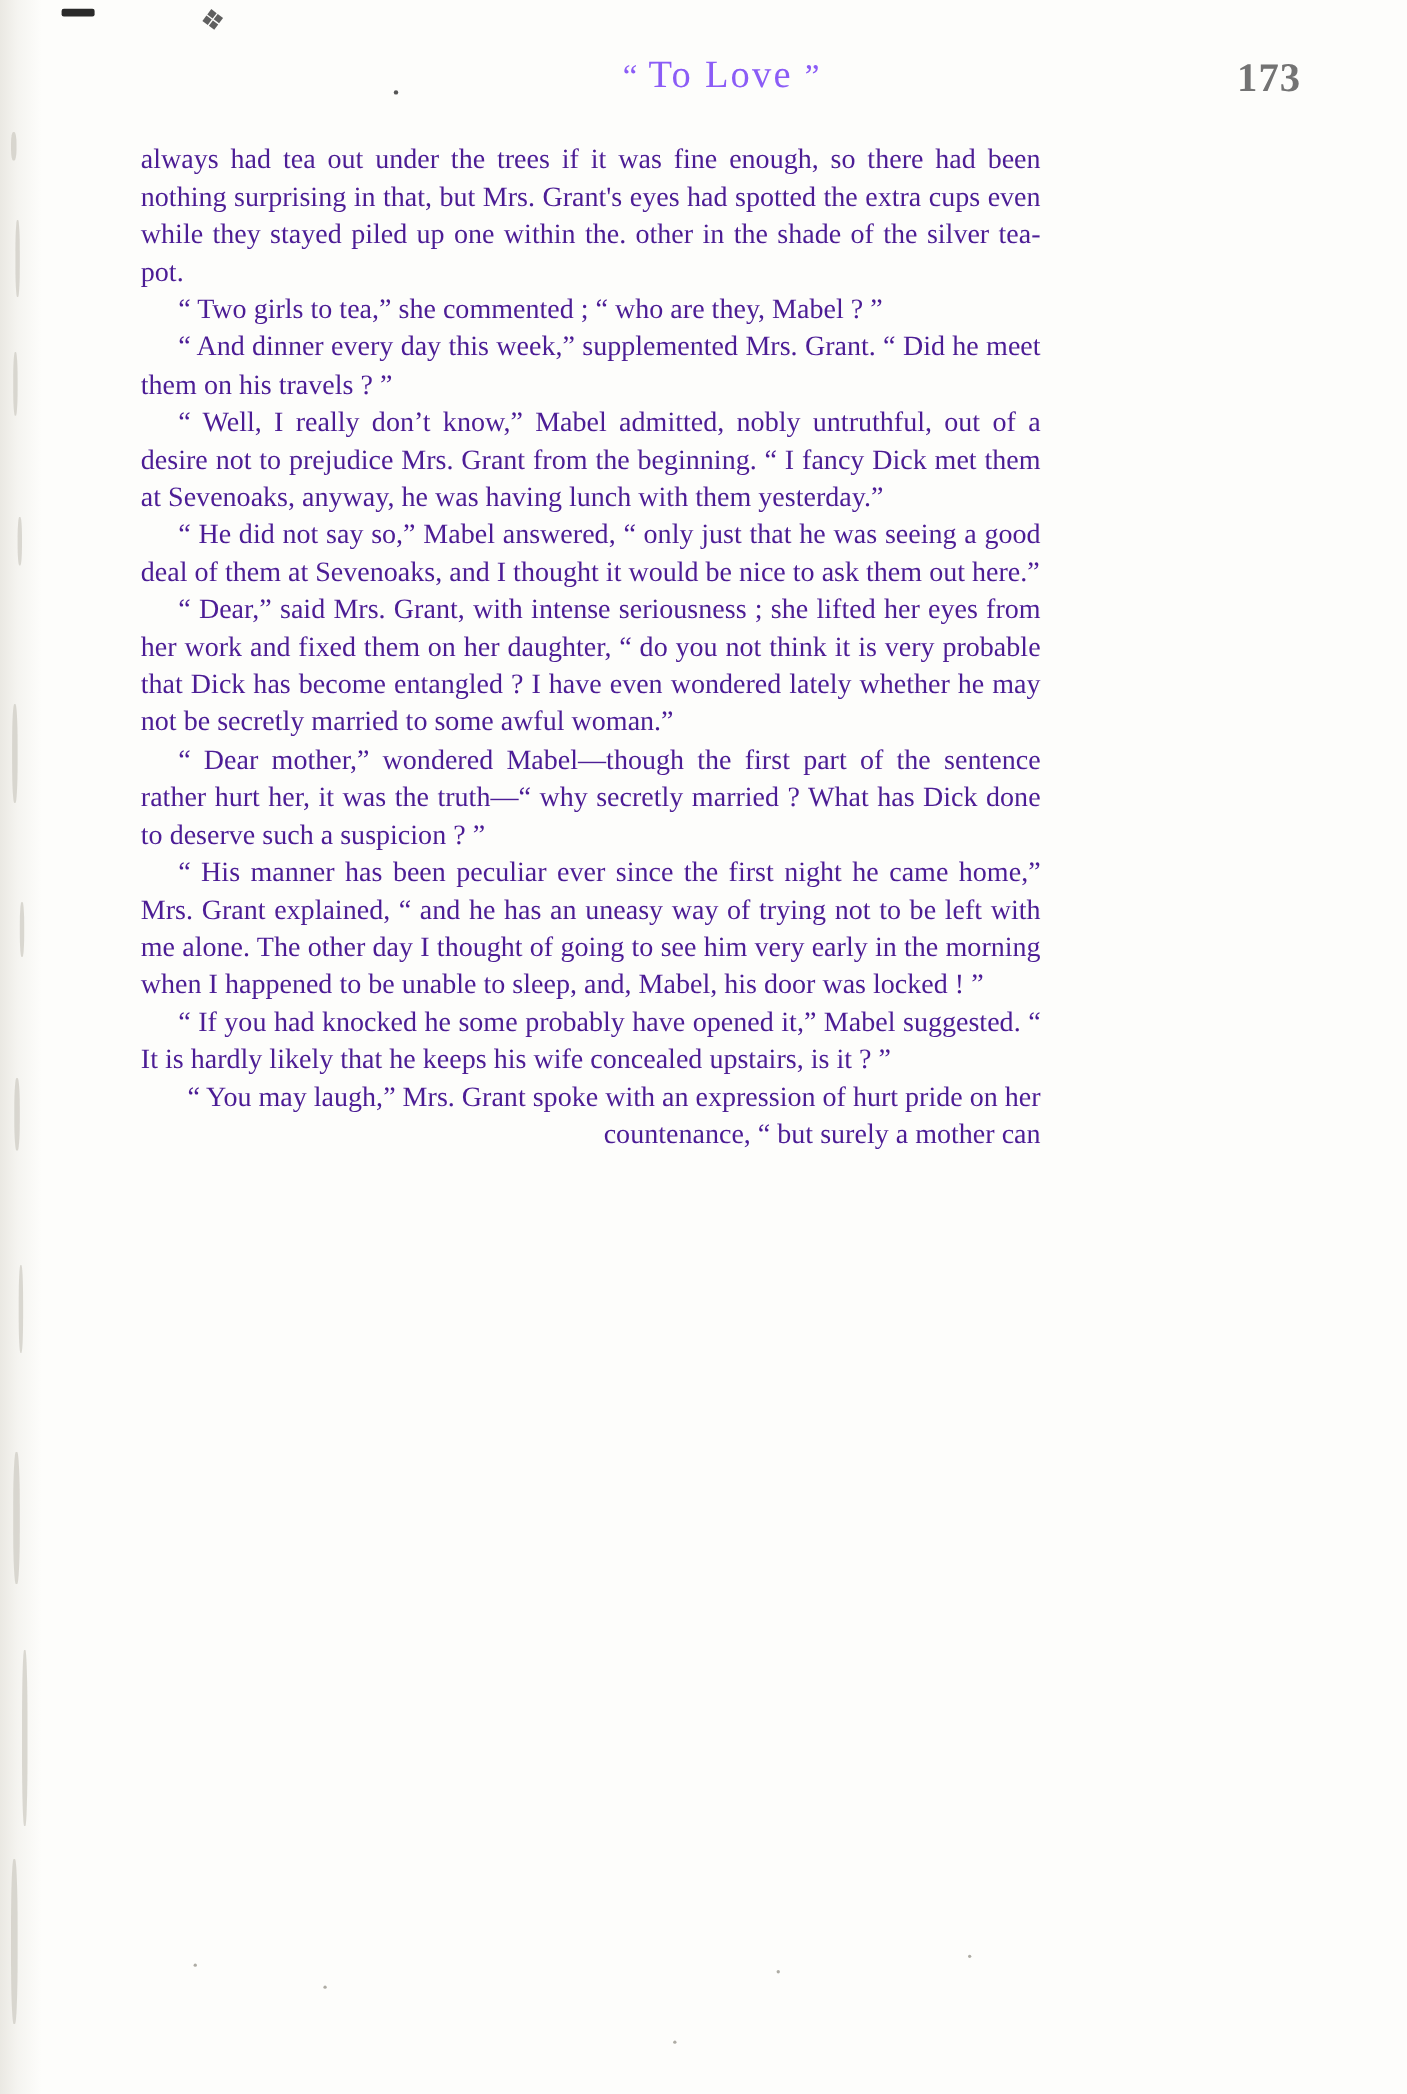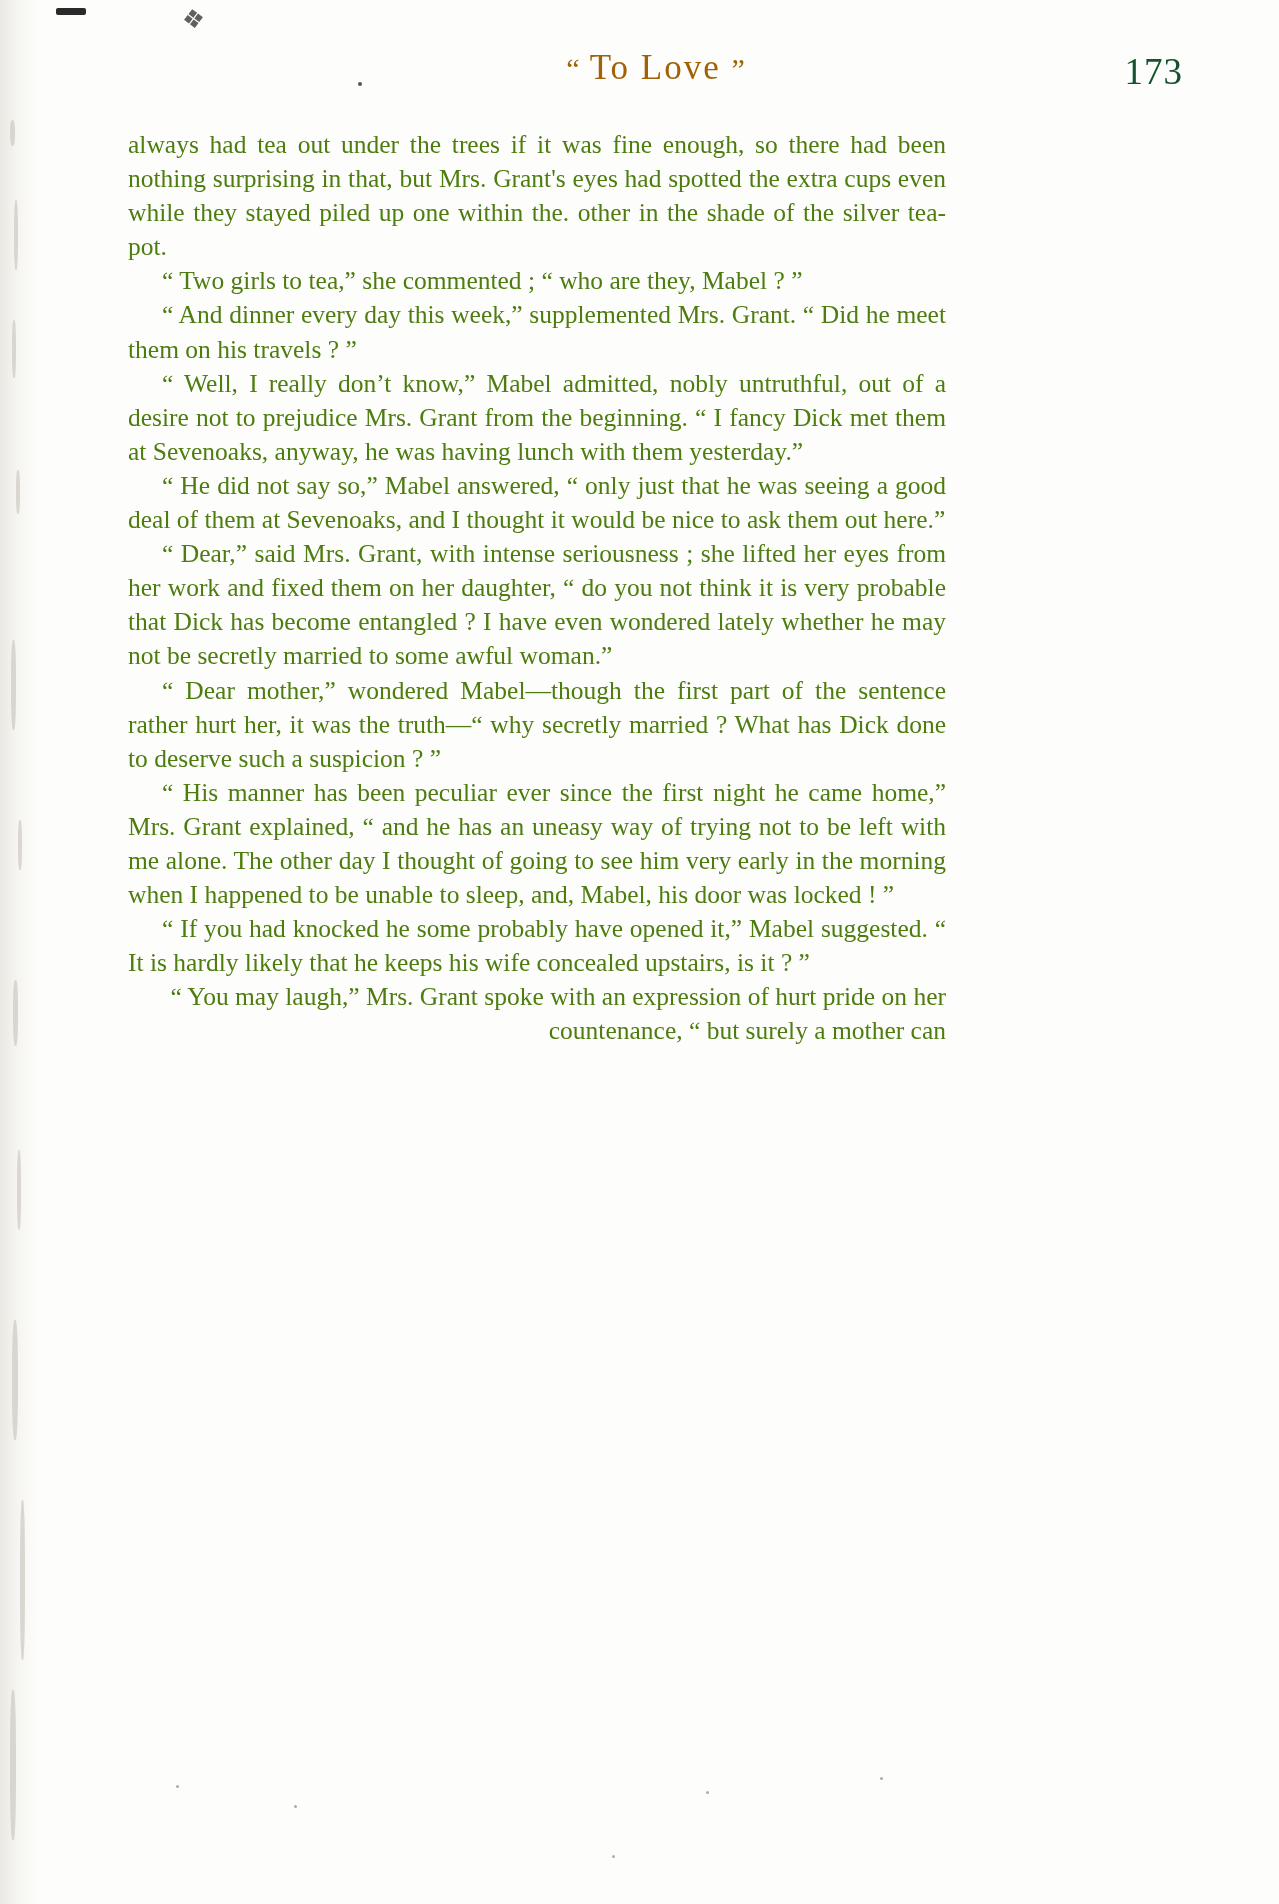--- a/index.html
+++ b/index.html
@@ -64,35 +64,35 @@
     right: 96px;
     top: 48px;
     height: 52px;
     display: flex;
     align-items: baseline;
     justify-content: center;
   }
   .running-title {
     font-size: 35px;
     letter-spacing: 2px;
-    color: #a16207;
+    color: #8b5cf6;
     white-space: nowrap;
   }
   .running-title .qt {
     font-size: 30px;
     letter-spacing: 0;
   }
   .folio {
     position: absolute;
     right: 0;
     top: 2px;
     font-size: 37px;
-    font-weight: 400;
+    font-weight: 700;
     letter-spacing: 1px;
-    color: #14532d;
+    color: #737373;
     text-align: center;
   }
   .header-dot {
     position: absolute;
     left: 230px;
     top: 34px;
     width: 4px;
     height: 4px;
     border-radius: 50%;
     background: #555;
@@ -100,21 +100,21 @@
 
   .body-text {
     position: absolute;
     left: 128px;
     top: 128px;
     width: 818px;
     font-size: 25.5px;
     line-height: 34.1px;
     text-align: justify;
     text-justify: inter-word;
-    color: #4d7c0f;
+    color: #4c1d95;
   }
   .body-text p {
     margin: 0;
     text-indent: 34px;
   }
   .body-text p.noindent {
     text-indent: 0;
   }
   .body-text p.last {
     text-align: right;

